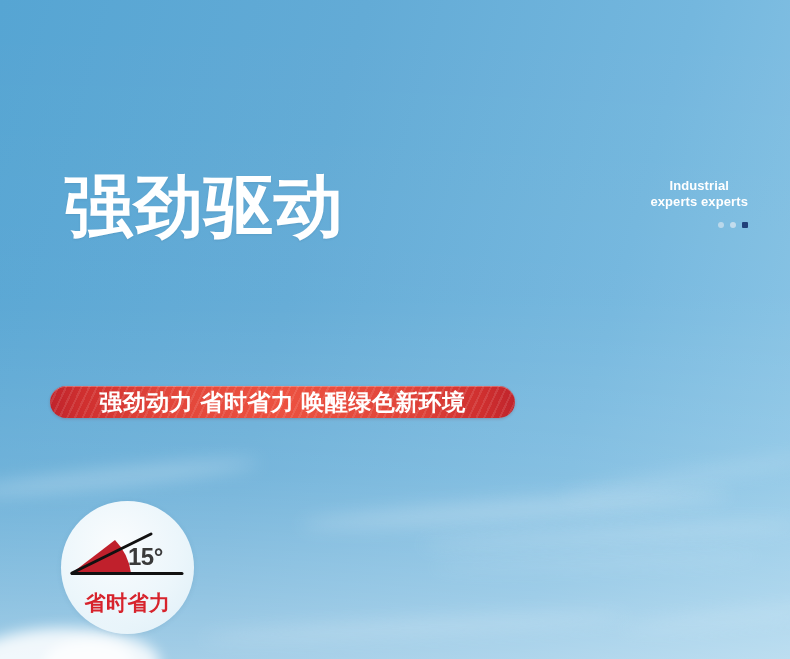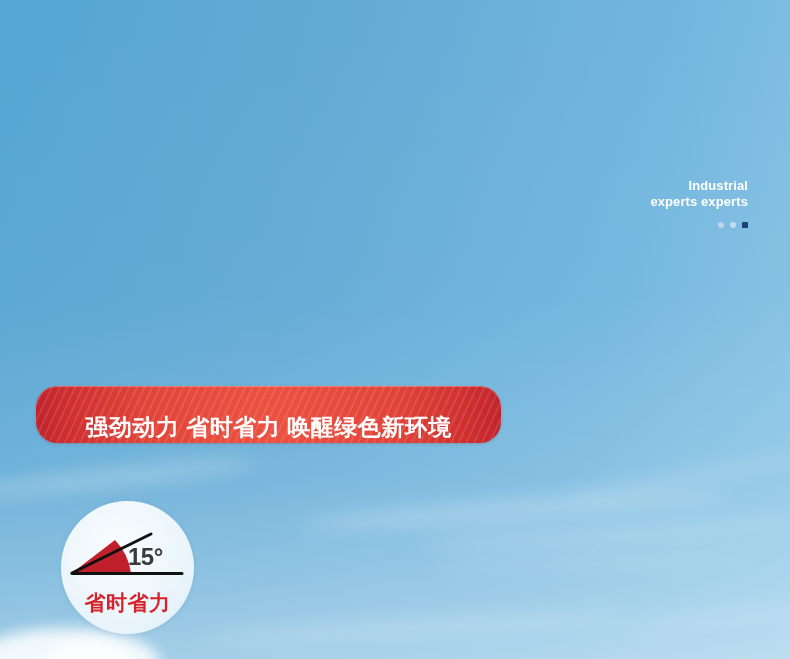--- a/index.html
+++ b/index.html
@@ -77,55 +77,55 @@
     line-height: 1.19;
     letter-spacing: 1px;
     white-space: nowrap;
     text-shadow: 0 1px 2px rgba(60,110,145,0.20);
   }
   #headline .hl-line { display: block; }
 
   
   #tagline-pill {
     position: absolute;
-    left: 36px;
+    left: 50px;
     top: 386px;
     width: 465px;
-    height: 57px;
+    height: 32px;
     border-radius: 21px;
     background:
       repeating-linear-gradient(115deg,
         rgba(255,255,255,0.10) 0px,
         rgba(255,255,255,0.10) 2px,
         rgba(255,255,255,0.00) 2px,
         rgba(255,255,255,0.00) 7px),
       linear-gradient(to right,
         #c0242c 0%, #cf2f2f 7%, #e1453a 24%,
         #ec5140 50%,
         #e1453a 76%, #cf2f2f 93%, #c0242c 100%);
     box-shadow: inset 0 1px 0 rgba(255,255,255,0.28),
                 0 1px 3px rgba(120,30,30,0.22);
     display: flex;
-    align-items: flex-end;
+    align-items: center;
     justify-content: center;
   }
   #tagline-text {
     color: #ffffff;
     font-size: 23px;
     font-weight: bold;
     letter-spacing: 0.5px;
     white-space: nowrap;
   }
 
   
   #brand-block {
     position: absolute;
     right: 42px;
     top: 178px;
-    text-align: right;
+    text-align: center;
   }
   #brand-block .brand-line {
     color: #ffffff;
     font-size: 13px;
     font-weight: bold;
     line-height: 1.22;
     letter-spacing: 0.1px;
     display: block;
   }
   #brand-dots {
@@ -194,20 +194,21 @@
   <div class="wisp wisp-b"></div>
   <div class="wisp wisp-c"></div>
   <div class="wisp wisp-d"></div>
   <div class="wisp wisp-e"></div>
   <div class="wisp wisp-f"></div>
   <div class="wisp wisp-g"></div>
   <div class="cloud-corner"></div>
   <div class="cloud-corner-2"></div>
 
   <div id="headline">
+    <span class="hl-line">强劲驱动</span>
   </div>
 
   <div id="tagline-pill">
     <span id="tagline-text">强劲动力 省时省力 唤醒绿色新环境</span>
   </div>
 
   <div id="brand-block">
     <span class="brand-line">Industrial</span>
     <span class="brand-line">experts experts</span>
     <div id="brand-dots">

